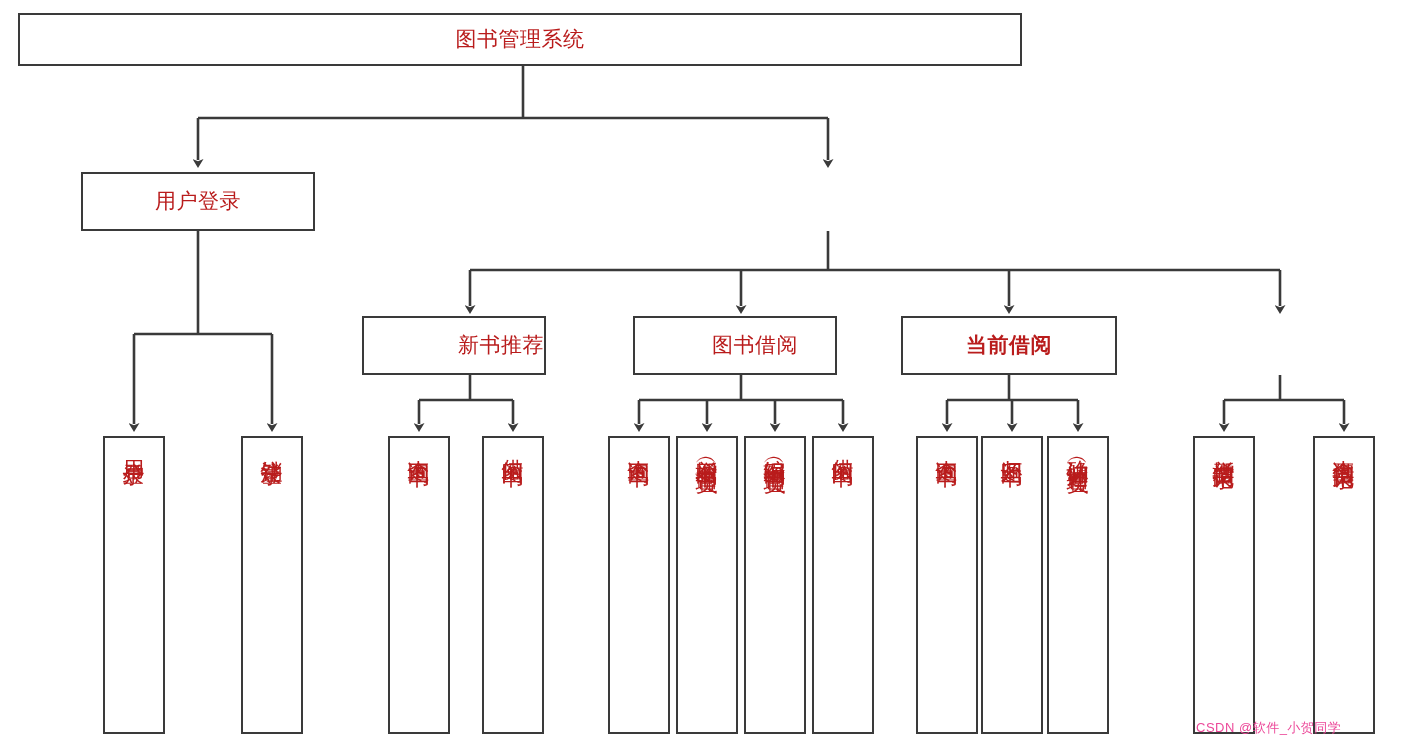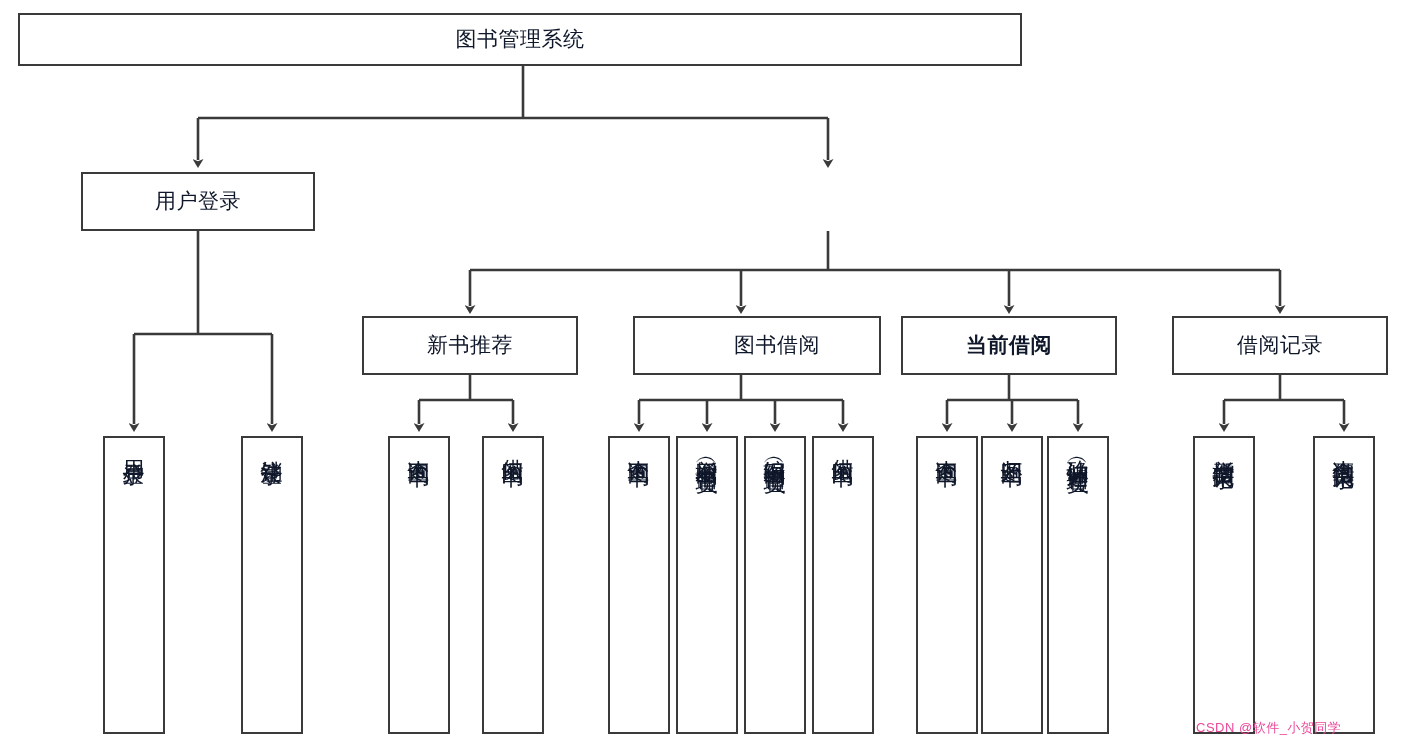--- a/index.html
+++ b/index.html
@@ -26,21 +26,21 @@
     pointer-events: none;
   }
   .node {
     position: absolute;
     box-sizing: border-box;
     background: #ffffff;
     border: 2px solid #3a3a3a;
     display: flex;
     align-items: center;
     justify-content: center;
-    color: #0f172a;
+    color: #b91c1c;
   }
   .node .lbl {
     display: block;
     text-align: center;
     line-height: 1.18;
     white-space: pre;
   }
   .node.horiz .lbl {
     font-size: 21px;
     letter-spacing: 0.5px;
@@ -130,31 +130,28 @@
   </svg>
 
   <div class="node root" style="left:18px; top:13px; width:1004px; height:53px;">
     <span class="lbl">图书管理系统</span>
   </div>
 
   <div class="node horiz" style="left:81px; top:172px; width:234px; height:59px;">
     <span class="lbl">用户登录</span>
   </div>
 
-  <div class="node horiz" style="left:362px; top:316px; width:216px; height:59px;">
+  <div class="node horiz" style="left:362px; top:316px; width:184px; height:59px;justify-content:flex-end;">
     <span class="lbl">新书推荐</span>
   </div>
-  <div class="node horiz" style="left:633px; top:316px; width:248px; height:59px;padding-left:40px;">
+  <div class="node horiz" style="left:633px; top:316px; width:204px; height:59px;padding-left:40px;">
     <span class="lbl">图书借阅</span>
   </div>
   <div class="node horiz" style="left:901px; top:316px; width:216px; height:59px;font-weight:bold;">
     <span class="lbl">当前借阅</span>
-  </div>
-  <div class="node horiz" style="left:1172px; top:316px; width:216px; height:59px;">
-    <span class="lbl">借阅记录</span>
   </div>
 
   <div class="node vert" style="left:103px; top:436px; width:62px; height:298px;">
     <span class="lbl">用户登录</span>
   </div>
   <div class="node vert" style="left:241px; top:436px; width:62px; height:298px;">
     <span class="lbl">注销登录</span>
   </div>
 
   <div class="node vert" style="left:388px; top:436px; width:62px; height:298px;">

